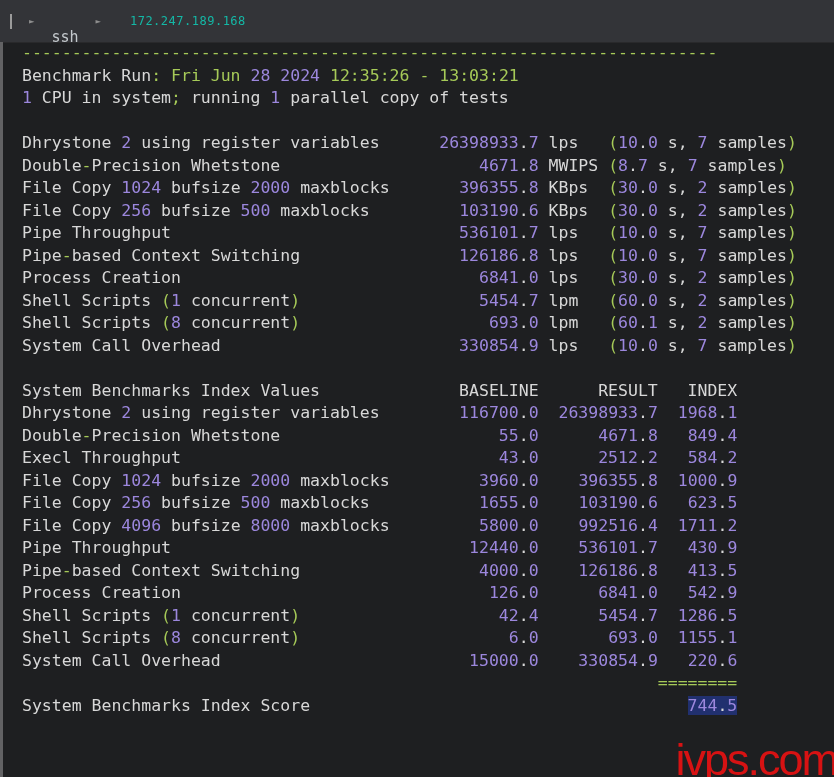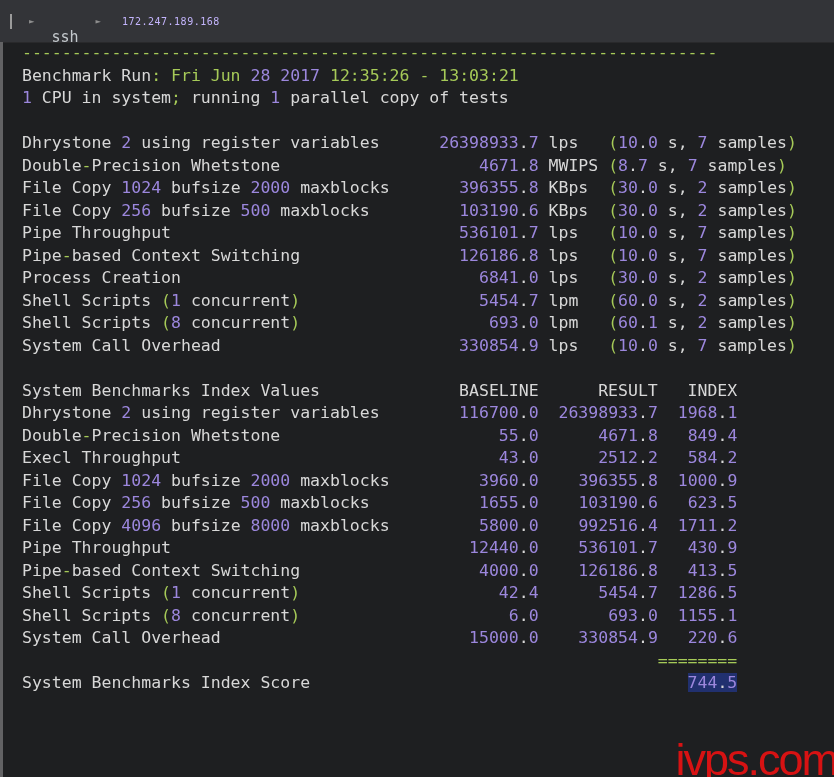--- a/index.html
+++ b/index.html
@@ -9,21 +9,21 @@
     font-family:"DejaVu Sans Mono", monospace;
   }
   .tabbar{
     position:absolute;top:0;left:0;width:834px;height:42px;
     background:#333438;border-bottom:1px solid #29292b;
     display:flex;align-items:center;z-index:5;
   }
   .pane-indicator{width:2px;height:15px;background:#9b9b9b;margin-left:10px;}
   .arrow{color:#8e8e8e;font-size:9px;margin-left:17px;line-height:1;}
   .tab-ssh{color:#c4c9cd;font-size:15px;margin-left:17px;margin-top:32px;}
-  .tab-host{color:#c4b5fd;font-size:10px;margin-left:21px;letter-spacing:.5px;}
+  .tab-host{color:#14b8a6;font-size:12px;margin-left:29px;letter-spacing:.5px;}
   .left-stripe{
     position:absolute;left:0;top:42px;bottom:0;width:3px;
     background:#626264;z-index:6;
   }
   .term{
     position:absolute;top:42px;left:0;right:0;bottom:0;
     padding-left:22px;z-index:1;
     font-size:16.5px;color:var(--foreground,#d8d8d8);
   }
   .ln{white-space:pre;height:22.5px;line-height:22.5px;}
@@ -48,21 +48,21 @@
   <span class="arrow">►</span>
   <span class="tab-ssh">ssh</span>
   <span class="arrow">►</span>
   <span class="tab-host">172.247.189.168</span>
 </div>
 
 <div class="left-stripe"></div>
 
 <div class="term" id="term">
     <div class="ln"><span class="grn">----------------------------------------------------------------------</span></div>
-    <div class="ln"><span class="">Benchmark Run</span><span class="grn">:</span><span class=""> </span><span class="grn">Fri Jun</span><span class=""> </span><span class="num">28</span><span class=""> </span><span class="num">2017</span><span class=""> </span><span class="grn">12:35:26 - 13:03:21</span></div>
+    <div class="ln"><span class="">Benchmark Run</span><span class="grn">:</span><span class=""> </span><span class="grn">Fri Jun</span><span class=""> </span><span class="num">28</span><span class=""> </span><span class="num">2024</span><span class=""> </span><span class="grn">12:35:26 - 13:03:21</span></div>
     <div class="ln"><span class="num">1</span> CPU in system<span class="grn">;</span> running <span class="num">1</span> parallel copy of tests</div>
     <div class="ln">&nbsp;</div>
     <div class="ln">Dhrystone <span class="num">2</span> using register variables      <span class="num">26398933</span>.<span class="num">7</span> lps   <span class="grn">(</span><span class="num">10</span>.<span class="num">0</span> s, <span class="num">7</span> samples<span class="grn">)</span></div>
     <div class="ln">Double<span class="grn">-</span>Precision Whetstone                    <span class="num">4671</span>.<span class="num">8</span> MWIPS <span class="grn">(</span><span class="num">8</span>.<span class="num">7</span> s, <span class="num">7</span> samples<span class="grn">)</span></div>
     <div class="ln">File Copy <span class="num">1024</span> bufsize <span class="num">2000</span> maxblocks       <span class="num">396355</span>.<span class="num">8</span> KBps  <span class="grn">(</span><span class="num">30</span>.<span class="num">0</span> s, <span class="num">2</span> samples<span class="grn">)</span></div>
     <div class="ln">File Copy <span class="num">256</span> bufsize <span class="num">500</span> maxblocks         <span class="num">103190</span>.<span class="num">6</span> KBps  <span class="grn">(</span><span class="num">30</span>.<span class="num">0</span> s, <span class="num">2</span> samples<span class="grn">)</span></div>
     <div class="ln">Pipe Throughput                             <span class="num">536101</span>.<span class="num">7</span> lps   <span class="grn">(</span><span class="num">10</span>.<span class="num">0</span> s, <span class="num">7</span> samples<span class="grn">)</span></div>
     <div class="ln">Pipe<span class="grn">-</span>based Context Switching                <span class="num">126186</span>.<span class="num">8</span> lps   <span class="grn">(</span><span class="num">10</span>.<span class="num">0</span> s, <span class="num">7</span> samples<span class="grn">)</span></div>
     <div class="ln">Process Creation                              <span class="num">6841</span>.<span class="num">0</span> lps   <span class="grn">(</span><span class="num">30</span>.<span class="num">0</span> s, <span class="num">2</span> samples<span class="grn">)</span></div>
     <div class="ln">Shell Scripts <span class="grn">(</span><span class="num">1</span> concurrent<span class="grn">)</span>                  <span class="num">5454</span>.<span class="num">7</span> lpm   <span class="grn">(</span><span class="num">60</span>.<span class="num">0</span> s, <span class="num">2</span> samples<span class="grn">)</span></div>
@@ -71,20 +71,21 @@
     <div class="ln">&nbsp;</div>
     <div class="ln">System Benchmarks Index Values              BASELINE      RESULT   INDEX</div>
     <div class="ln">Dhrystone <span class="num">2</span> using register variables        <span class="num">116700</span>.<span class="num">0</span>  <span class="num">26398933</span>.<span class="num">7</span>  <span class="num">1968</span>.<span class="num">1</span></div>
     <div class="ln">Double<span class="grn">-</span>Precision Whetstone                      <span class="num">55</span>.<span class="num">0</span>      <span class="num">4671</span>.<span class="num">8</span>   <span class="num">849</span>.<span class="num">4</span></div>
     <div class="ln">Execl Throughput                                <span class="num">43</span>.<span class="num">0</span>      <span class="num">2512</span>.<span class="num">2</span>   <span class="num">584</span>.<span class="num">2</span></div>
     <div class="ln">File Copy <span class="num">1024</span> bufsize <span class="num">2000</span> maxblocks         <span class="num">3960</span>.<span class="num">0</span>    <span class="num">396355</span>.<span class="num">8</span>  <span class="num">1000</span>.<span class="num">9</span></div>
     <div class="ln">File Copy <span class="num">256</span> bufsize <span class="num">500</span> maxblocks           <span class="num">1655</span>.<span class="num">0</span>    <span class="num">103190</span>.<span class="num">6</span>   <span class="num">623</span>.<span class="num">5</span></div>
     <div class="ln">File Copy <span class="num">4096</span> bufsize <span class="num">8000</span> maxblocks         <span class="num">5800</span>.<span class="num">0</span>    <span class="num">992516</span>.<span class="num">4</span>  <span class="num">1711</span>.<span class="num">2</span></div>
     <div class="ln">Pipe Throughput                              <span class="num">12440</span>.<span class="num">0</span>    <span class="num">536101</span>.<span class="num">7</span>   <span class="num">430</span>.<span class="num">9</span></div>
     <div class="ln">Pipe<span class="grn">-</span>based Context Switching                  <span class="num">4000</span>.<span class="num">0</span>    <span class="num">126186</span>.<span class="num">8</span>   <span class="num">413</span>.<span class="num">5</span></div>
+    <div class="ln">Process Creation                               <span class="num">126</span>.<span class="num">0</span>      <span class="num">6841</span>.<span class="num">0</span>   <span class="num">542</span>.<span class="num">9</span></div>
     <div class="ln">Shell Scripts <span class="grn">(</span><span class="num">1</span> concurrent<span class="grn">)</span>                    <span class="num">42</span>.<span class="num">4</span>      <span class="num">5454</span>.<span class="num">7</span>  <span class="num">1286</span>.<span class="num">5</span></div>
     <div class="ln">Shell Scripts <span class="grn">(</span><span class="num">8</span> concurrent<span class="grn">)</span>                     <span class="num">6</span>.<span class="num">0</span>       <span class="num">693</span>.<span class="num">0</span>  <span class="num">1155</span>.<span class="num">1</span></div>
     <div class="ln">System Call Overhead                         <span class="num">15000</span>.<span class="num">0</span>    <span class="num">330854</span>.<span class="num">9</span>   <span class="num">220</span>.<span class="num">6</span></div>
     <div class="ln">                                                                <span class="grn">========</span></div>
     <div class="ln">System Benchmarks Index Score                                      <span class="score"><span class="num">744</span>.<span class="num">5</span></span></div>
   </div>
 
 <div class="watermark">ivps.com</div>
 
 </body></html>

